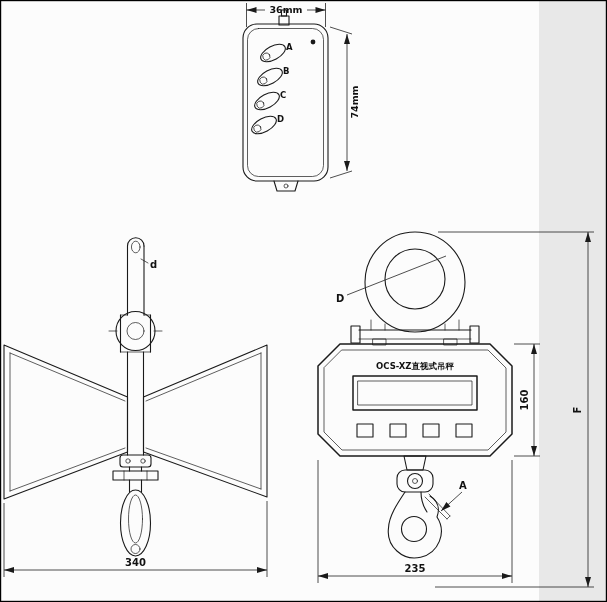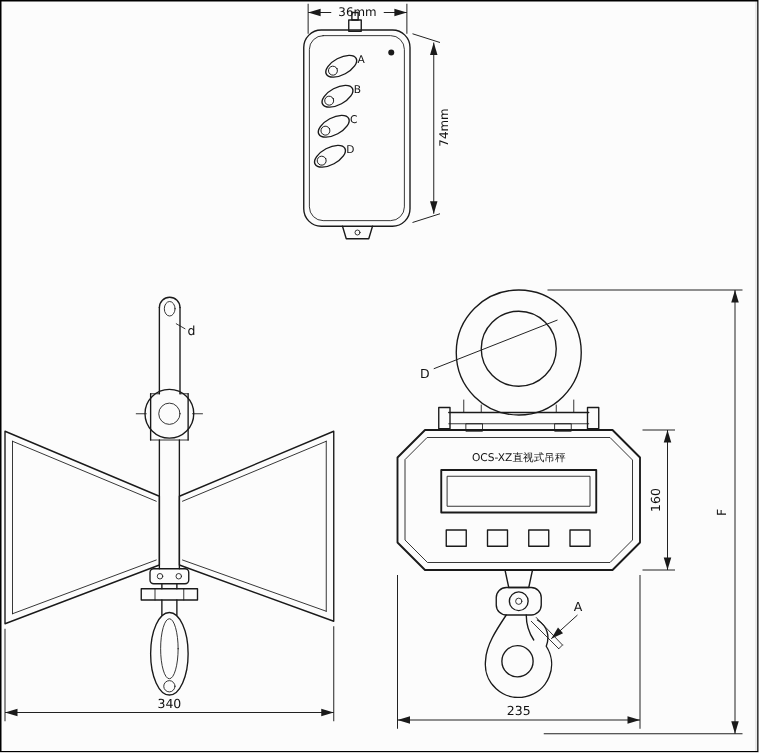--- a/index.html
+++ b/index.html
@@ -1,18 +1,19 @@
 <!DOCTYPE html>
 <html><head>
 <meta charset="utf-8">
 <style>
   html,body{margin:0;padding:0;background:#e8e8e8;}
   .sheet{
-    width:604px;height:602px;background:#fcfcfc;position:relative;
+    width:539px;height:602px;background:#fcfcfc;position:relative;
     font-family:"DejaVu Sans","Liberation Sans",sans-serif;
+    font-weight:bold;
   }
   svg{display:block}
   .ol{fill:none;stroke:#1a1a1a;stroke-width:1.1;stroke-linejoin:round;stroke-linecap:round}
   .ol2{fill:none;stroke:#1a1a1a;stroke-width:1.5;stroke-linejoin:round}
   .thin{fill:none;stroke:#1a1a1a;stroke-width:0.7;stroke-linejoin:round;stroke-linecap:round}
   .dim{fill:none;stroke:#222;stroke-width:0.8}
   .frame{fill:none;stroke:#000;stroke-width:1.2}
   text{fill:#111;font-family:"DejaVu Sans","Liberation Sans",sans-serif}
   .t10{font-size:10px}
   .t9{font-size:9.5px}

